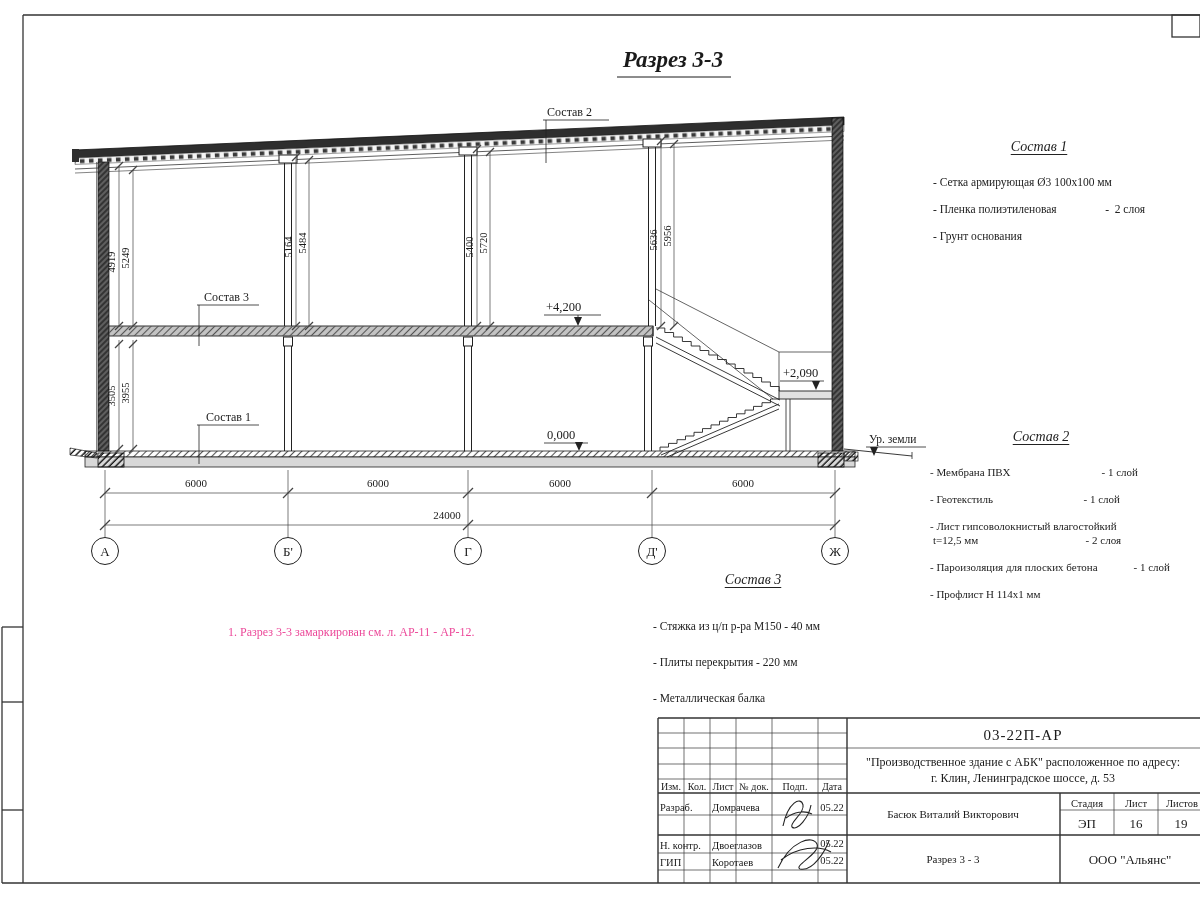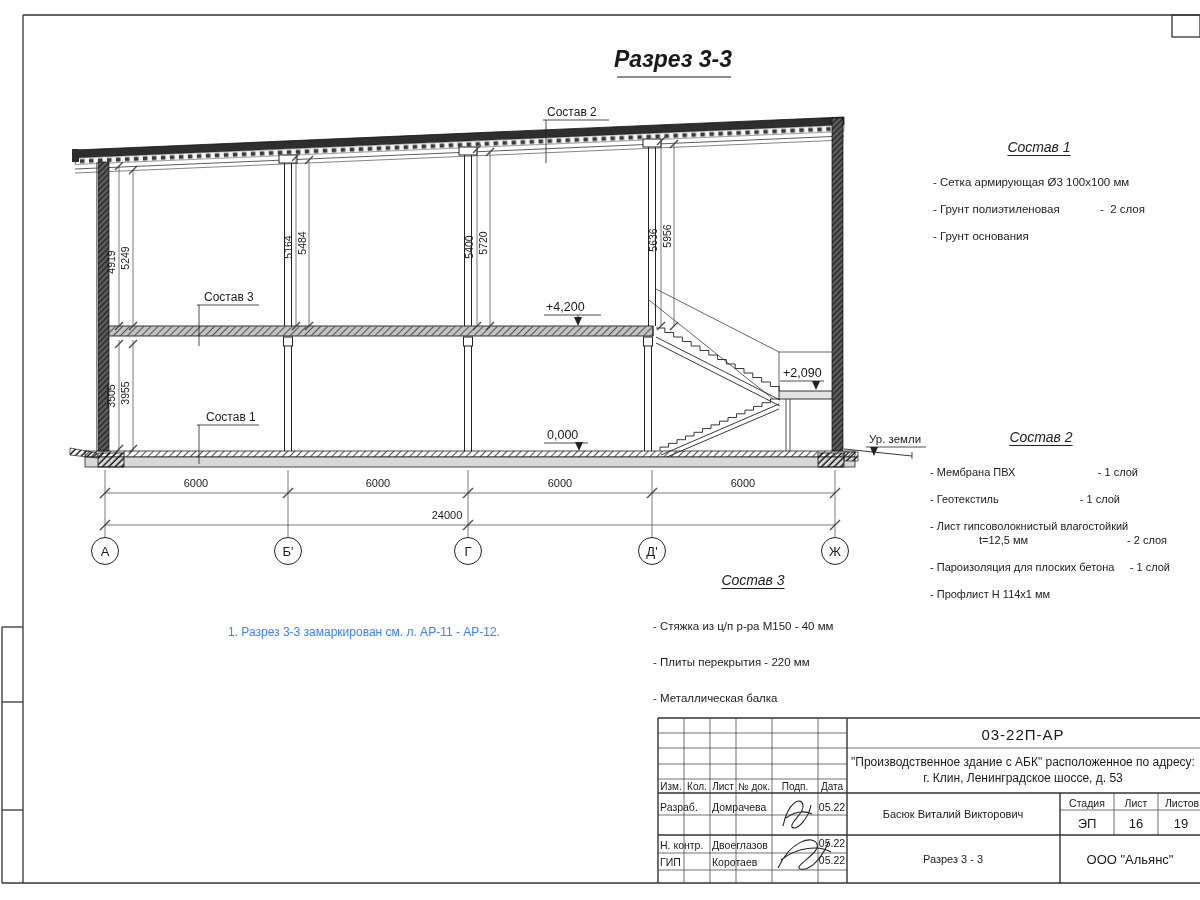--- a/index.html
+++ b/index.html
@@ -1,27 +1,27 @@
 <!DOCTYPE html>
 <html><head>
 <meta charset="utf-8">
 <style>
   html,body{margin:0;padding:0;background:#fff;}
   #sheet{position:relative;width:1200px;height:900px;background:#fff;overflow:hidden;
-         font-family:Liberation Sans, sans-serif;color:#1a1a1a;}
+         font-family:Liberation Serif, serif;color:#1a1a1a;}
   #dwg{position:absolute;left:0;top:0;}
   .comp{position:absolute;font-size:11.5px;line-height:14px;color:#222;}
   .comp-title{font-style:italic;font-size:14px;text-align:center;
               text-decoration:underline;text-underline-offset:3px;margin-bottom:21px;}
   .ci{margin-bottom:13px;}
   .cl{display:flex;justify-content:space-between;white-space:pre;}
   .ind{padding-left:9px;}
   .ind2{padding-left:3px;}
   .cv{padding-left:6px;}
-  #note{position:absolute;left:228px;top:625px;font-size:12px;color:#3b82f6;}
+  #note{position:absolute;left:228px;top:625px;font-size:12px;color:#ec4899;}
   text{fill:#1a1a1a;}
 </style>
 </head>
 <body>
 
 <div id="sheet">
 
 <svg id="dwg" width="1200" height="900" viewBox="0 0 1200 900">
   <defs>
     <pattern id="profil" width="9" height="7" patternUnits="userSpaceOnUse" patternTransform="rotate(-2.46)">
@@ -304,38 +304,38 @@
     <text x="1130" y="864" font-size="13" text-anchor="middle">ООО "Альянс"</text>
   </g>
 </svg>
 
 <div class="comp" style="left:933px;top:140px;width:212px;">
   <div class="comp-title">Состав 1</div>
   <div class="ci">
     <div class="cl"><span>- Сетка армирующая Ø3 100х100 мм</span></div>
   </div>
   <div class="ci">
-    <div class="cl"><span>- Грунт полиэтиленовая</span><span class="cv">-  2 слоя</span></div>
+    <div class="cl"><span>- Пленка полиэтиленовая</span><span class="cv">-  2 слоя</span></div>
   </div>
   <div class="ci">
     <div class="cl"><span>- Грунт основания</span></div>
   </div>
 </div>
 
 <div class="comp" style="left:930px;top:430px;width:240px;font-size:11px;">
   <div class="comp-title" style="width:222px;">Состав 2</div>
   <div class="ci">
     <div class="cl" style="width:208px;"><span>- Мембрана ПВХ</span><span class="cv">- 1 слой</span></div>
   </div>
   <div class="ci">
     <div class="cl" style="width:190px;"><span>- Геотекстиль</span><span class="cv">- 1 слой</span></div>
   </div>
   <div class="ci">
     <div class="cl"><span>- Лист гипсоволокнистый влагостойкий</span></div>
-    <div class="cl ind2" style="width:188px;margin-left:46px;"><span>t=12,5 мм</span><span class="cv">- 2 слоя</span></div>
+    <div class="cl ind2" style="width:188px;"><span>t=12,5 мм</span><span class="cv">- 2 слоя</span></div>
   </div>
   <div class="ci">
     <div class="cl"><span>- Пароизоляция для плоских бетона</span><span class="cv">- 1 слой</span></div>
   </div>
   <div class="ci">
     <div class="cl"><span>- Профлист Н 114х1 мм</span></div>
   </div>
 </div>
 
 <div class="comp" style="left:653px;top:573px;width:200px;">

